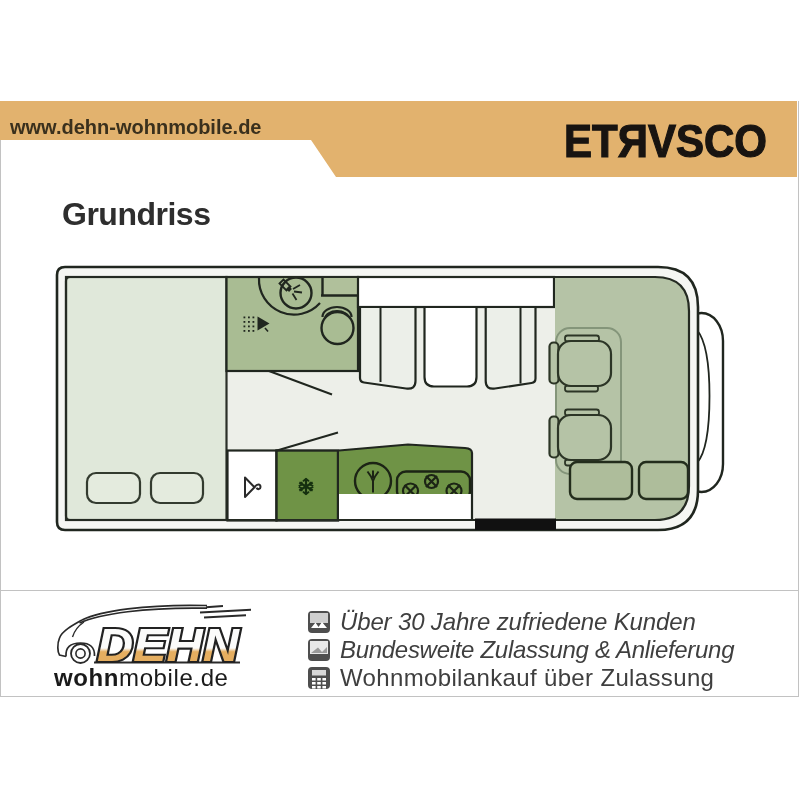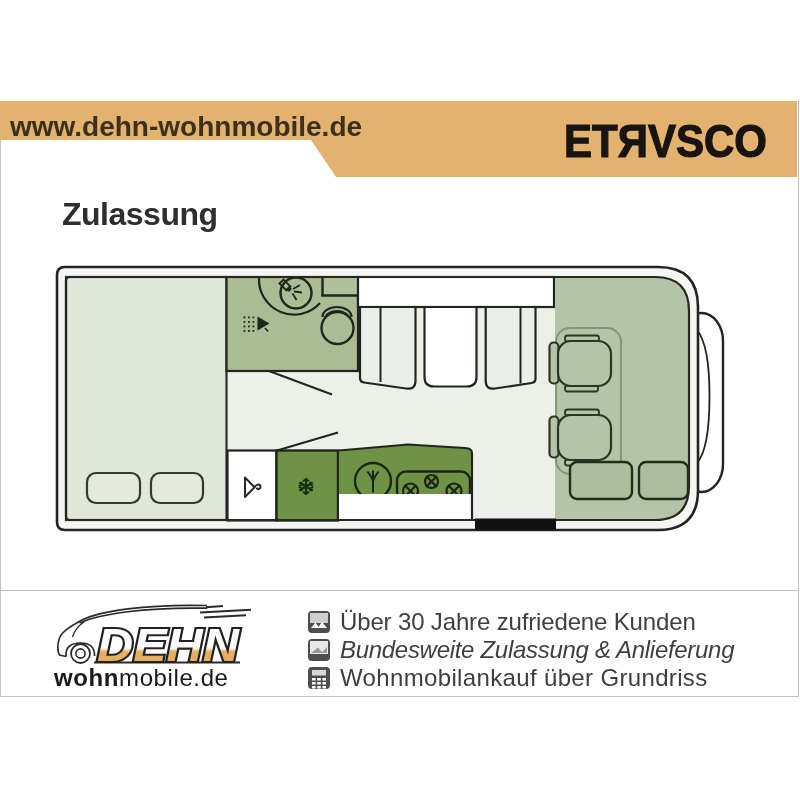--- a/index.html
+++ b/index.html
@@ -10,27 +10,27 @@
 </head>
 <body>
 
 <div class="abs" style="left:0;top:101px;width:797px;height:489px;border-left:1px solid #c2c2c2;border-right:1px solid #c2c2c2;border-bottom:1px solid #c2c2c2;"></div>
 
 <div class="abs" style="left:0;top:590px;width:797px;height:106px;border-left:1px solid #c2c2c2;border-right:1px solid #c2c2c2;border-bottom:1px solid #c2c2c2;"></div>
 
 <div class="abs" style="left:0;top:101px;width:797px;height:76px;background:#e2b26e;
   clip-path:polygon(0 0,797px 0,797px 76px,336px 76px,311px 39px,0 39px);"></div>
 
-<div class="abs" style="left:10px;top:115px;font-size:28px;font-weight:bold;color:#3a301d;letter-spacing:0px;line-height:24px;">www.dehn-wohnmobile.de</div>
+<div class="abs" style="left:10px;top:115px;font-size:20px;font-weight:bold;color:#3a301d;letter-spacing:0px;line-height:24px;">www.dehn-wohnmobile.de</div>
 
 <svg class="abs" style="left:0;top:0;" width="800" height="200">
   <text x="564" y="157" font-family="Liberation Sans" font-size="46" font-weight="bold" fill="#181411" stroke="#181411" stroke-width="1.2" textLength="203" lengthAdjust="spacingAndGlyphs">ETЯVSCO</text>
 </svg>
 
-<div class="abs" style="left:62px;top:199px;font-size:32px;font-weight:bold;color:#2e2e2e;letter-spacing:-0.5px;line-height:30px;">Zulassung</div>
+<div class="abs" style="left:62px;top:199px;font-size:32px;font-weight:bold;color:#2e2e2e;letter-spacing:-0.5px;line-height:30px;">Grundriss</div>
 
 <svg class="abs" style="left:0;top:0;" width="800" height="800" fill="none">
 
   <rect x="680" y="313" width="43" height="179" rx="28" fill="#ffffff" stroke="#20261f" stroke-width="2.4"></rect>
   <path d="M697,330 Q709.5,345 709.5,396 Q709.5,449 697,463" fill="none" stroke="#20261f" stroke-width="1.8"></path>
 
   <path d="M65,267 H658 Q698,267 698,307 V490 Q698,530 658,530 H65 Q57,530 57,522 V275 Q57,267 65,267 Z" fill="#f5f6f3" stroke="#20261f" stroke-width="2.6"></path>
 
   <path d="M70,277 H655 Q689,277 689,311 V486 Q689,520 655,520 H70 Q66,520 66,516 V281 Q66,277 70,277 Z" fill="#edefe9"></path>
 
@@ -194,21 +194,21 @@
 
 <div class="abs" style="left:307px;top:608px;font-size:24px;letter-spacing:-0.3px;color:#3f3f3f;">
 
   <div style="height:28px;display:flex;align-items:center;">
 
     <svg width="24" height="24" style="margin-right:9px;flex:none;">
         <rect x="1" y="1" width="22" height="22" rx="4" fill="#4e4e4e"></rect>
         <rect x="3" y="3" width="18" height="10" fill="#cfcfcf"></rect>
         <path d="M4,18 L8.5,12.5 L11.5,17 L15,12 L20,18 Z" fill="#ffffff"></path>
       </svg>
-    <span style="letter-spacing:-0.15px;">Über 30 Jahre zufriedene Kunden</span>
+    <span style="letter-spacing:-0.15px;font-style:italic;">Über 30 Jahre zufriedene Kunden</span>
   </div>
 
   <div style="height:28px;display:flex;align-items:center;font-style:italic;">
 
     <svg width="24" height="24" style="margin-right:9px;flex:none;">
         <rect x="1" y="1" width="22" height="22" rx="4" fill="#4e4e4e"></rect>
         <rect x="3" y="3" width="18" height="13" fill="#e8e8e8"></rect>
         <path d="M4,15 L11,9.5 L15,14 L20,9 L20,15 Z" fill="#9a9a9a"></path>
       </svg>
     <span>Bundesweite Zulassung &amp; Anlieferung</span>
@@ -224,15 +224,15 @@
           <rect x="10.2" y="12" width="3.6" height="2.5"></rect>
           <rect x="15.4" y="12" width="3.6" height="2.5"></rect>
           <rect x="5" y="16" width="3.6" height="2.5"></rect>
           <rect x="10.2" y="16" width="3.6" height="2.5"></rect>
           <rect x="15.4" y="16" width="3.6" height="2.5"></rect>
           <rect x="5" y="20" width="3.6" height="2.5"></rect>
           <rect x="10.2" y="20" width="3.6" height="2.5"></rect>
           <rect x="15.4" y="20" width="3.6" height="2.5"></rect>
         </g>
       </svg>
-    <span style="letter-spacing:0.35px;">Wohnmobilankauf über Grundriss</span>
+    <span style="letter-spacing:0.35px;">Wohnmobilankauf über Zulassung</span>
   </div>
 </div>
 
 </body></html>

